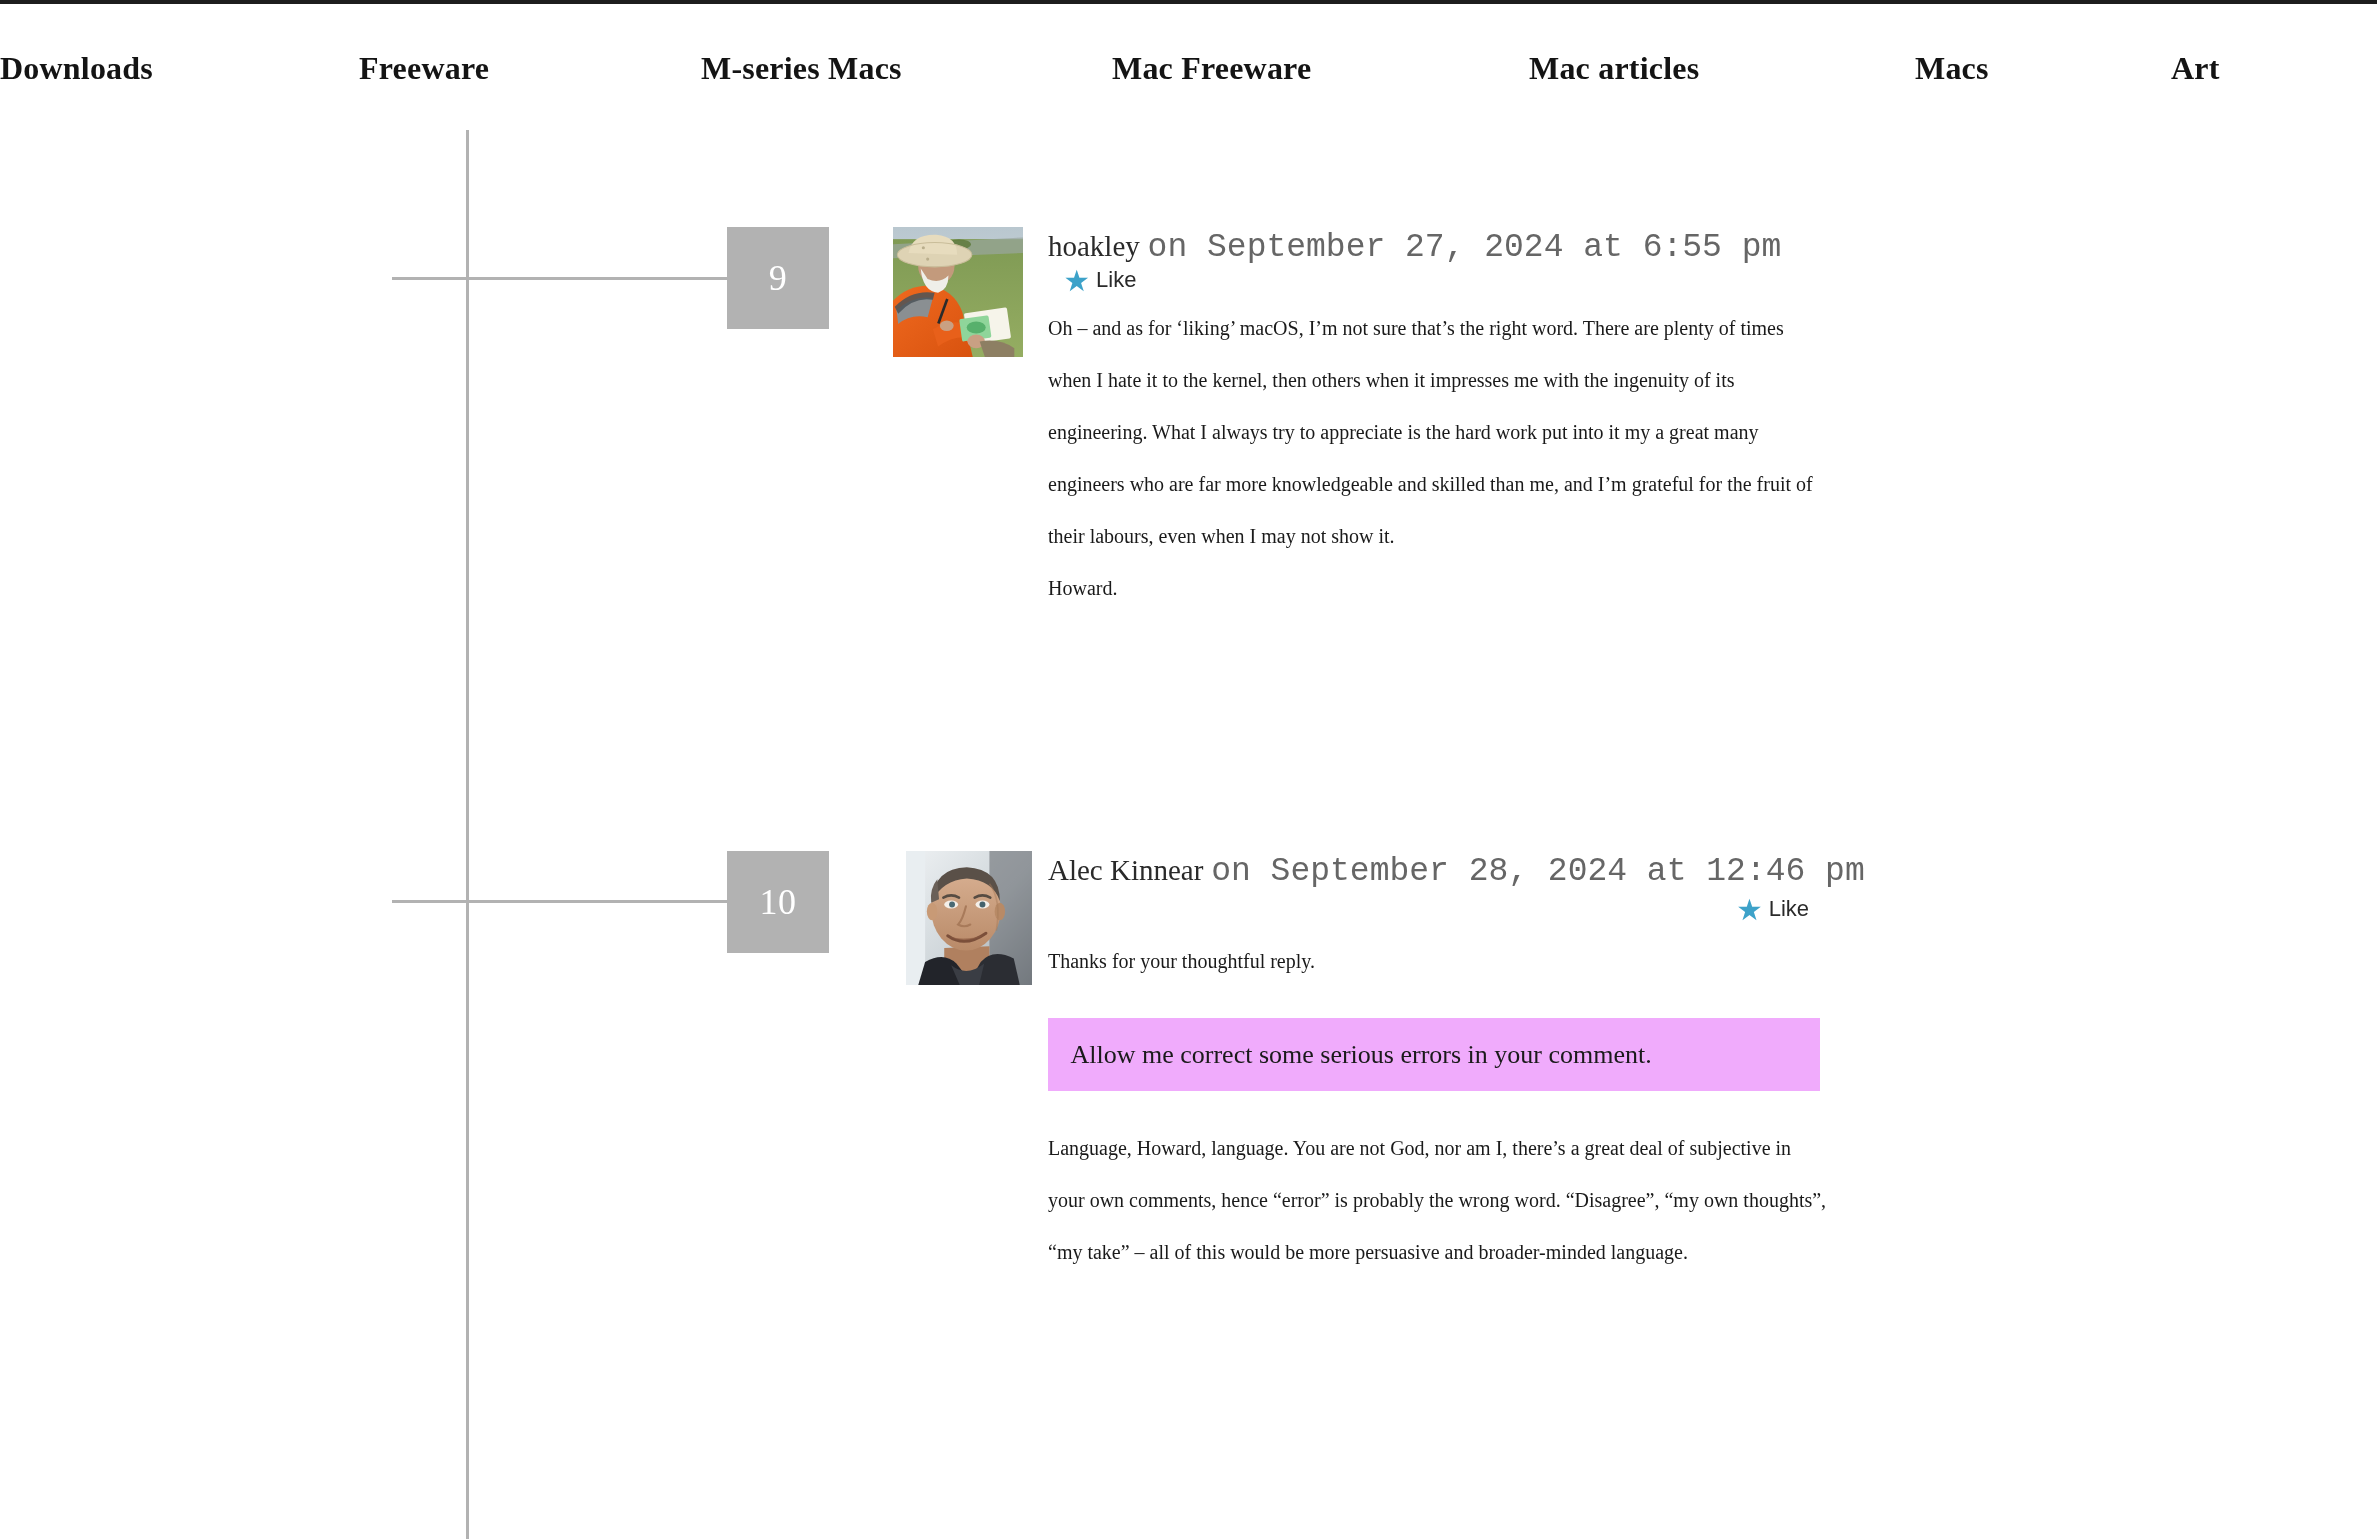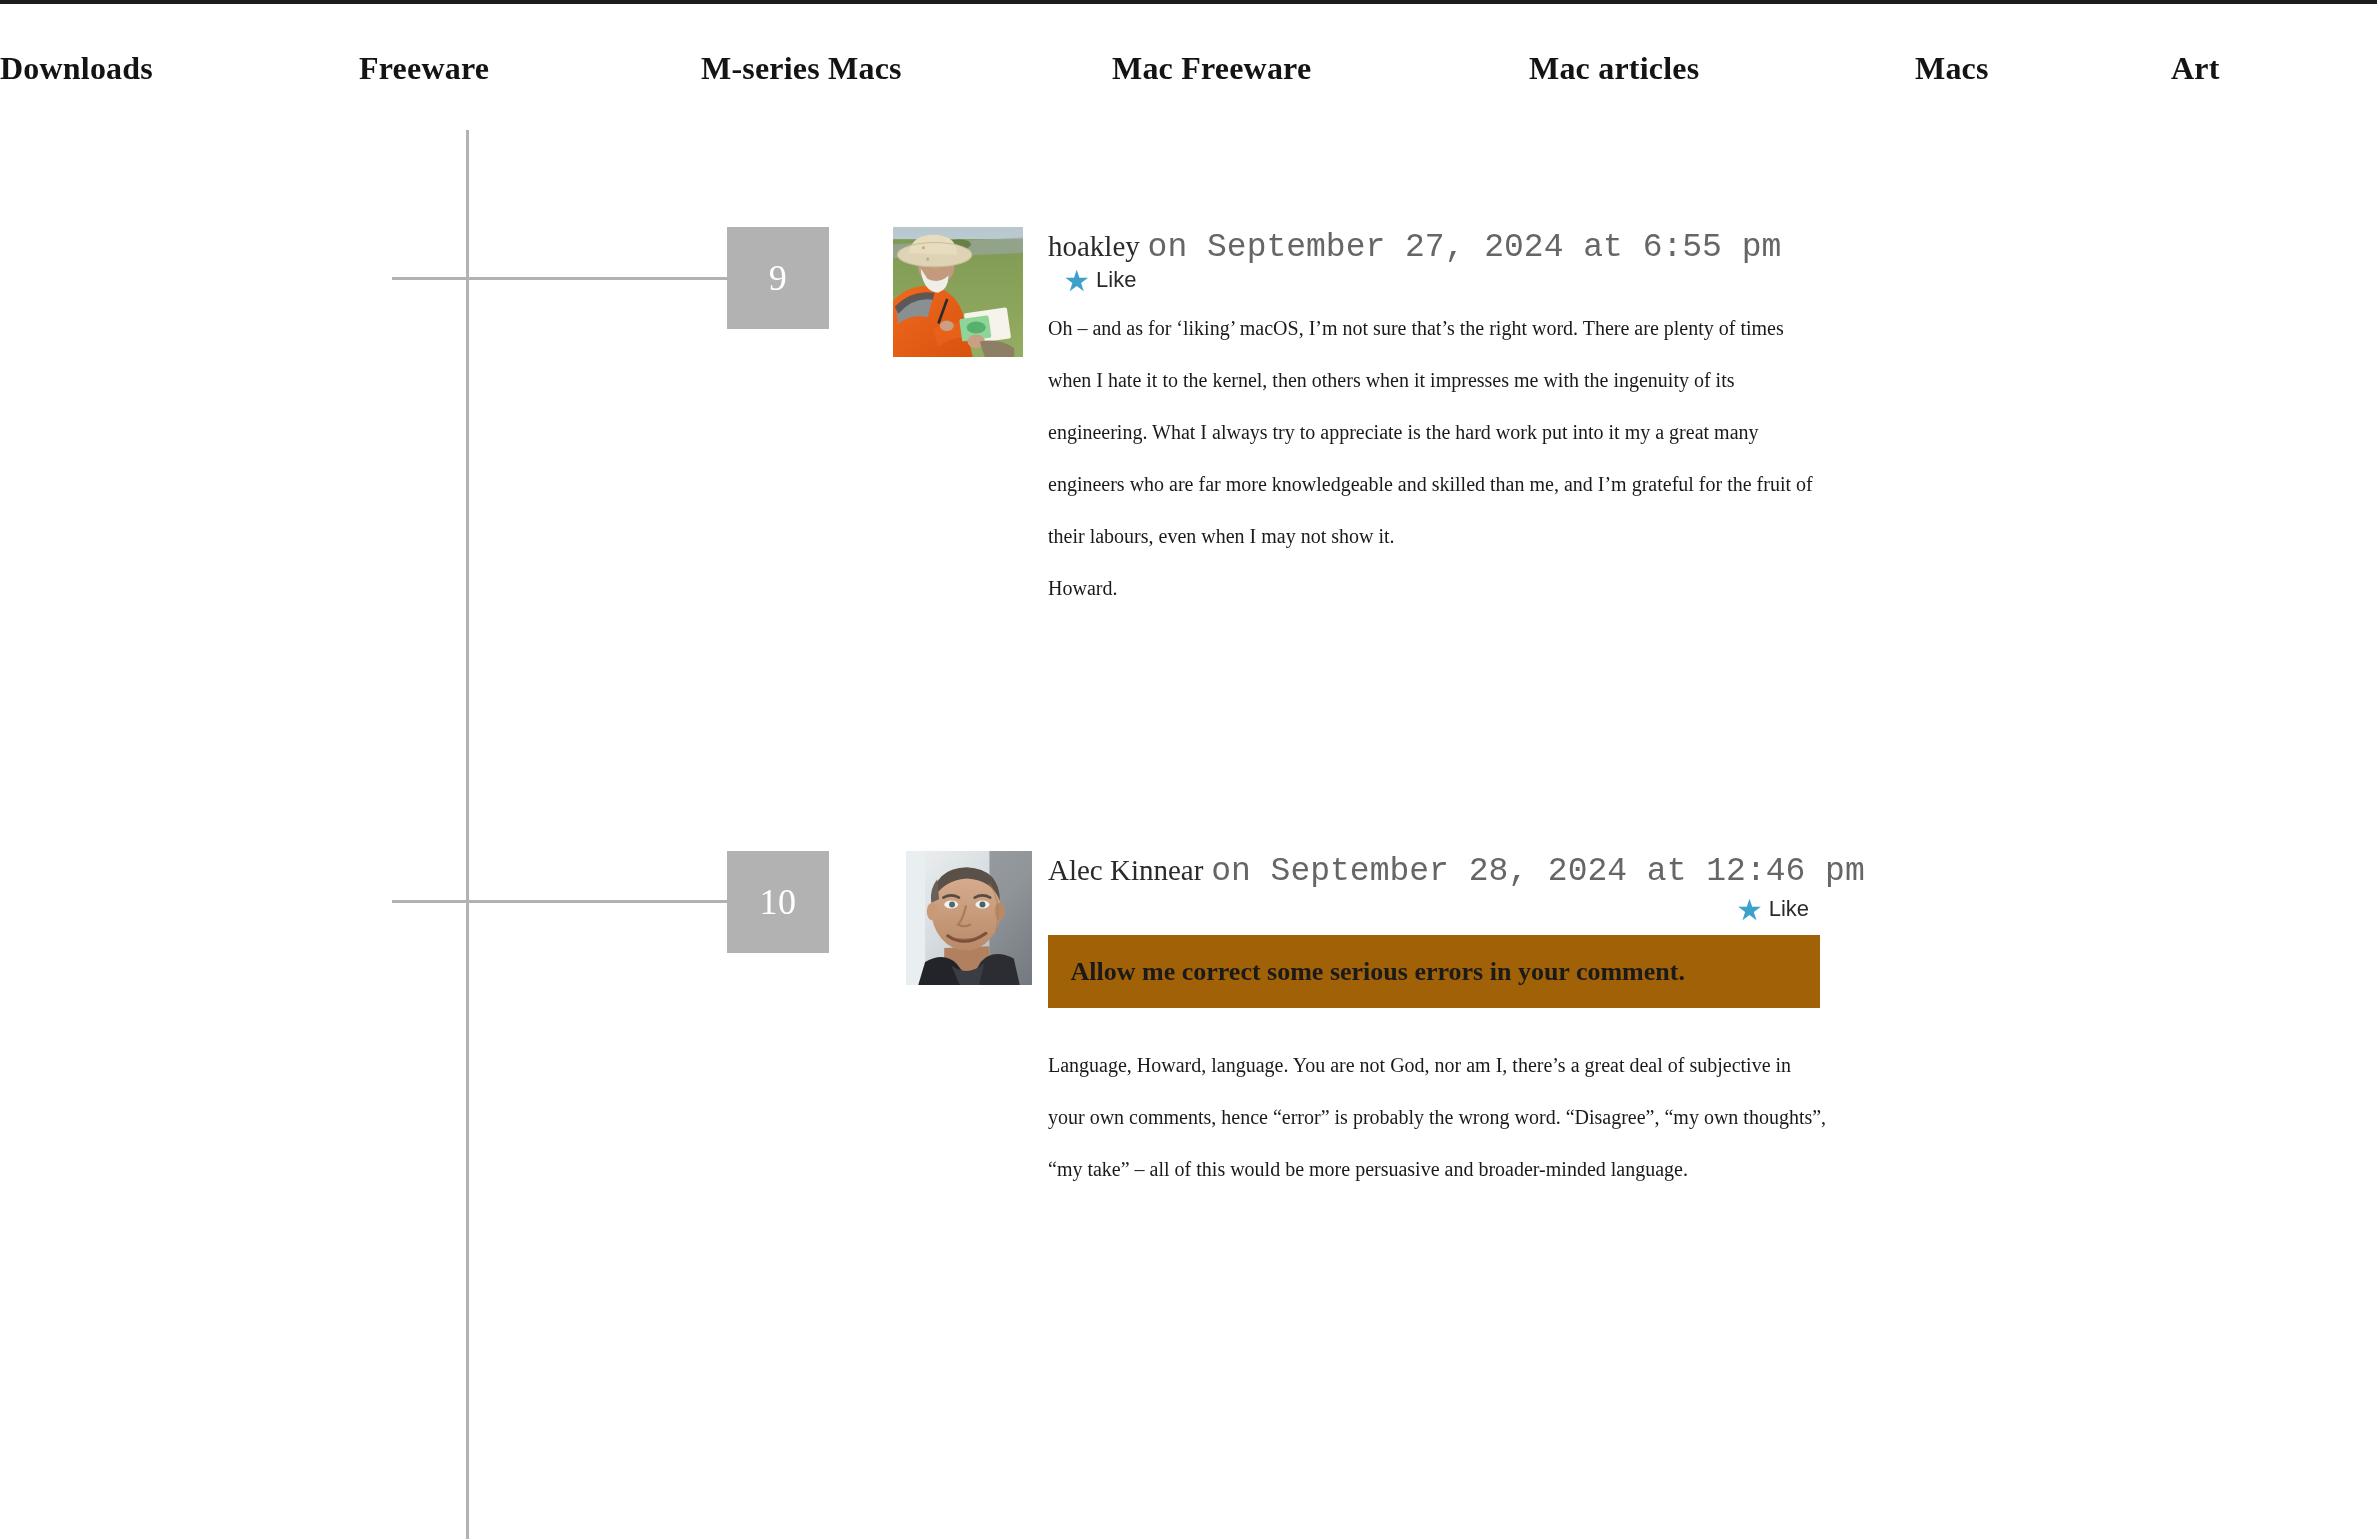--- a/index.html
+++ b/index.html
@@ -165,25 +165,24 @@
     font-family: "Liberation Serif", "DejaVu Serif", serif;
     font-size: 20px;
     line-height: 52px;
     color: #1a1a1a;
     margin: 0 0 31px 0;
   }
   .c-para:last-child { margin-bottom: 0; }
   .c-para.tight { margin-bottom: 0; }
 
   .c-quote {
-    background: #a16207;
+    background: #f0abfc;
     margin: 0 0 31px 0;
     padding: 19px 22.5px 19px 22.5px;
     width: 772px;
-    font-weight: bold;
   }
   .c-quote p {
     font-family: "Liberation Serif", "DejaVu Serif", serif;
     font-size: 26px;
     line-height: 35px;
     color: #1a1a1a;
   }
 </style>
 </head>
 <body>
@@ -319,19 +318,20 @@
     </svg>
   </div>
 
   <div class="comment-body">
     <div class="meta-line">
       <span class="author">Alec Kinnear</span><span class="meta-date">on September 28, 2024 at 12:46 pm</span>
     </div>
     <div class="like-row">
       <span class="like-btn"><span class="like-star">★</span><span class="like-label">Like</span></span>
     </div>
+    <p class="c-para">Thanks for your thoughtful reply.</p>
     <blockquote class="c-quote">
       <p>Allow me correct some serious errors in your comment.</p>
     </blockquote>
     <p class="c-para">Language, Howard, language. You are not God, nor am I, there’s a great deal of subjective in your own comments, hence “error” is probably the wrong word. “Disagree”, “my own thoughts”, “my take” – all of this would be more persuasive and broader-minded language.</p>
   </div>
 </article>
 
 
 </body></html>

